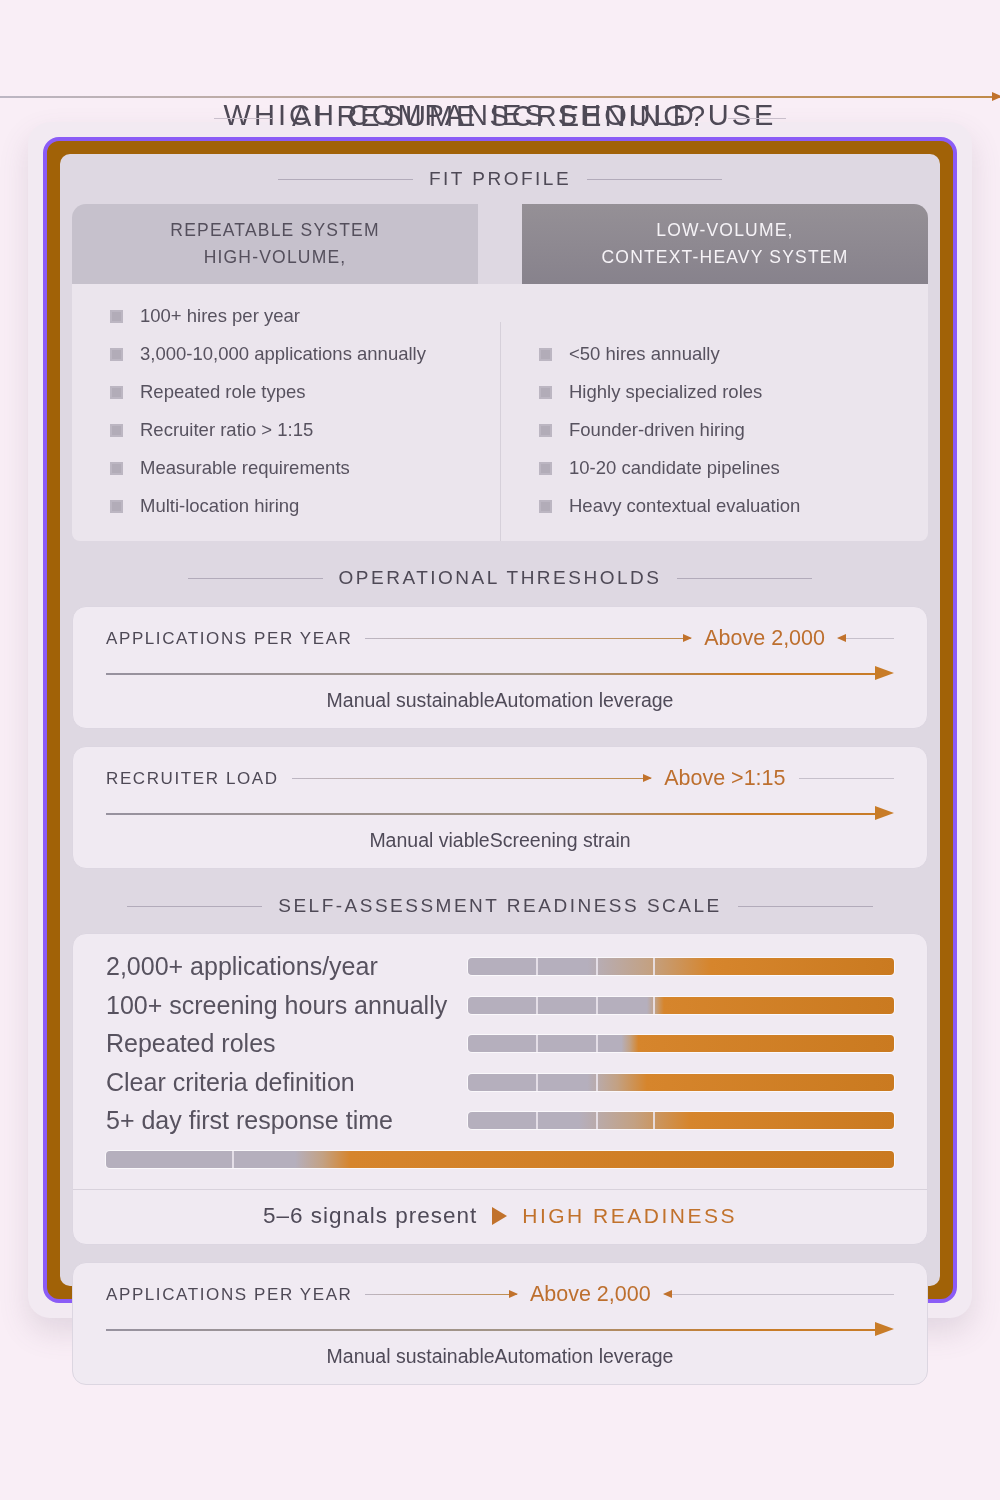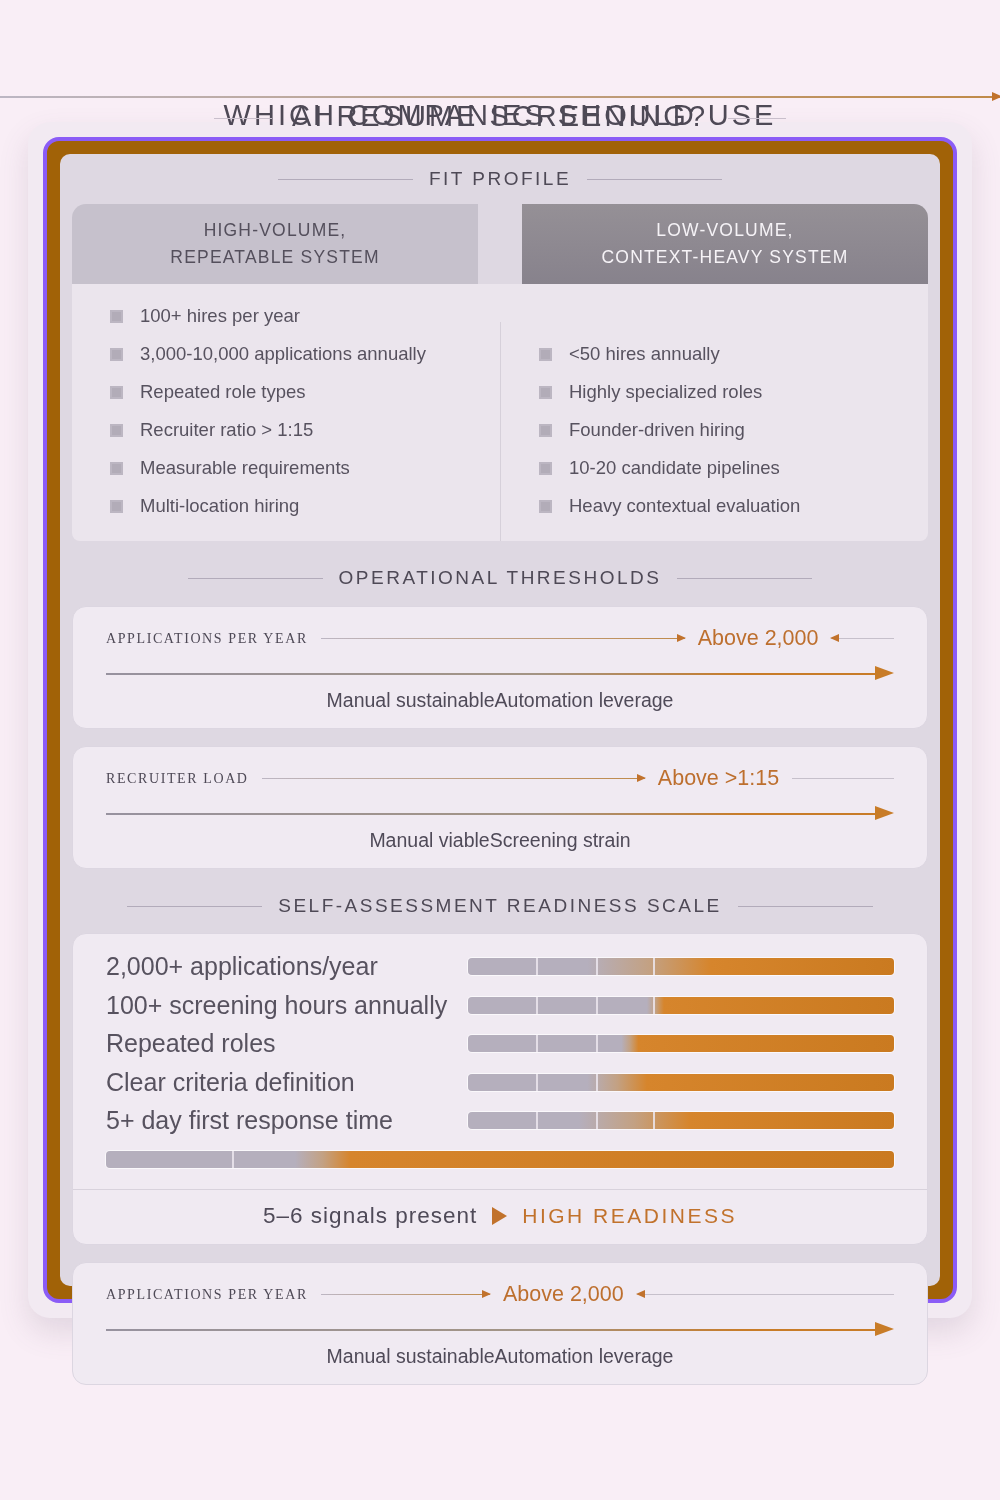--- a/index.html
+++ b/index.html
@@ -54,21 +54,21 @@
   .fit-item { display:flex; align-items:center; gap:17px; padding:8px 8px 8px 38px; font-size:18.5px; color:#57525f; }
   .bullet { flex:0 0 auto; width:13px; height:13px; background:#b2acb8; box-shadow:inset 0 0 0 2px #bcb6c2; }
 
   
   .thresholds { margin-top:26px; }
   .threshold-card {
     background:#f0eaf2; border:1px solid #dcd6e1; border-radius:14px;
     padding:19px 33px 16px; margin:17px 0 0;
   }
   .t-row1 { display:flex; align-items:center; gap:13px; }
-  .t-label { font-size:14px; letter-spacing:1.6px; color:#4e4956; white-space:nowrap;font-family:Liberation Serif, serif; }
+  .t-label { font-size:17px; letter-spacing:1.6px; color:#4e4956; white-space:nowrap; }
   .t-line { position:relative; height:1px; background:linear-gradient(90deg,#bcb6c3,#c08a48); }
   .t-line::after {
     content:""; position:absolute; right:-1px; top:-4.5px;
     border-left:9px solid #c1722c; border-top:4.5px solid transparent; border-bottom:4.5px solid transparent;
   }
   .t-after { position:relative; height:1px; background:#c6c0cb; }
   .t-after.with-arrow::before {
     content:""; position:absolute; left:-1px; top:-4.5px;
     border-right:9px solid #c1722c; border-top:4.5px solid transparent; border-bottom:4.5px solid transparent;
   }
@@ -128,22 +128,22 @@
     <section>
       <div class="section-heading">
         <span class="heading-line"></span>
         <span>FIT PROFILE</span>
         <span class="heading-line"></span>
       </div>
 
       <div class="fit-table">
         <div class="fit-headers">
           <div class="fit-header left">
+            <div>REPEATABLE SYSTEM</div>
             <div>HIGH-VOLUME,</div>
-            <div>REPEATABLE SYSTEM</div>
           </div>
           <div class="fit-header right">
             <div>LOW-VOLUME,</div>
             <div>CONTEXT-HEAVY SYSTEM</div>
           </div>
         </div>
         <div class="fit-body">
           <div class="fit-col">
             <div class="fit-item">
                   <span class="bullet"></span>

